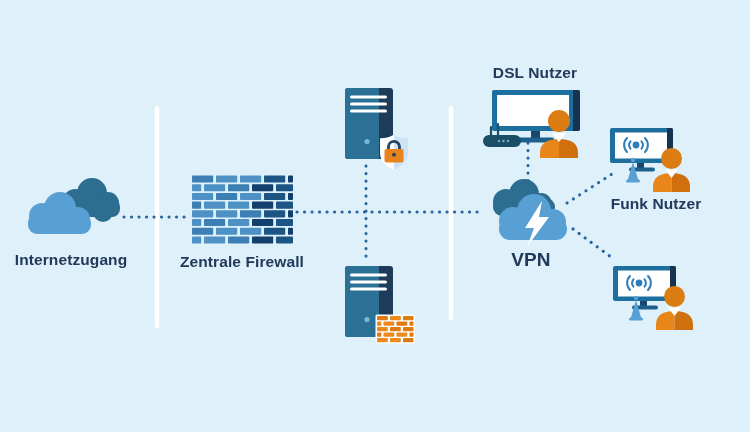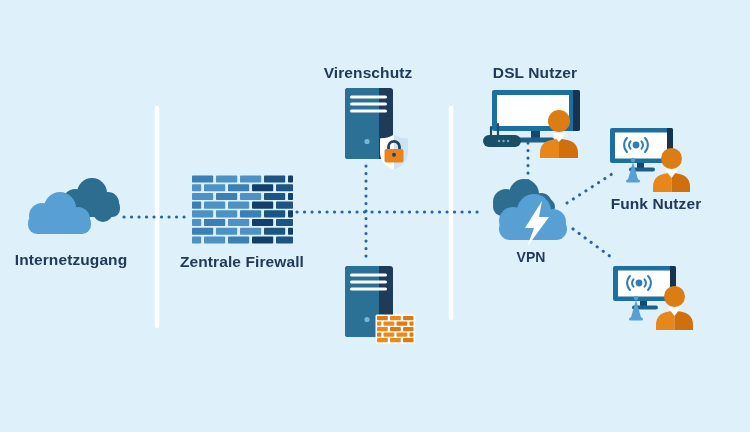--- a/index.html
+++ b/index.html
@@ -7,21 +7,21 @@
   #stage{
     position:relative;width:750px;height:432px;overflow:hidden;
     background:#def0fa;
   }
   #art{position:absolute;left:0;top:0;}
   .label{
     position:absolute;transform:translateX(-50%);
     font-weight:bold;font-size:15.5px;color:#21395b;
     white-space:nowrap;letter-spacing:.1px;
   }
-  .label.vpn{font-size:14px;}
+  .label.vpn{font-size:19px;}
 </style>
 </head>
 <body>
 
 <div id="stage">
 
 <svg id="art" width="750" height="432" viewBox="0 0 750 432">
 
   <defs>
     <clipPath id="shieldR">
@@ -217,18 +217,17 @@
       <polygon points="665,169.5 678,169.5 671.5,178" fill="#ffffff"></polygon>
       <circle cx="671.5" cy="158.5" r="10.5" fill="#db7d12"></circle>
     </g>
   </g>
 
   <use href="#funk-icon-group" transform="translate(3,138)"></use>
 </svg>
 
 <div class="label" style="left:242px;top:253px">Zentrale Firewall</div>
 <div class="label" style="left:71px;top:251px">Internetzugang</div>
-<div class="label" style="left:368px;top:64px">Virenschutz</div>
 <div class="label vpn" style="left:531px;top:249px">VPN</div>
 <div class="label" style="left:656px;top:195px">Funk Nutzer</div>
 <div class="label" style="left:535px;top:64px">DSL Nutzer</div>
 
 </div>
 
 </body></html>

